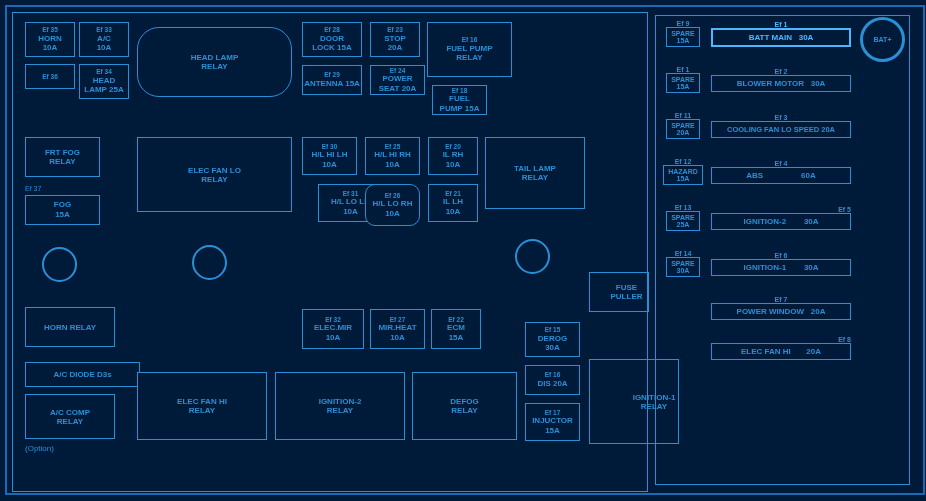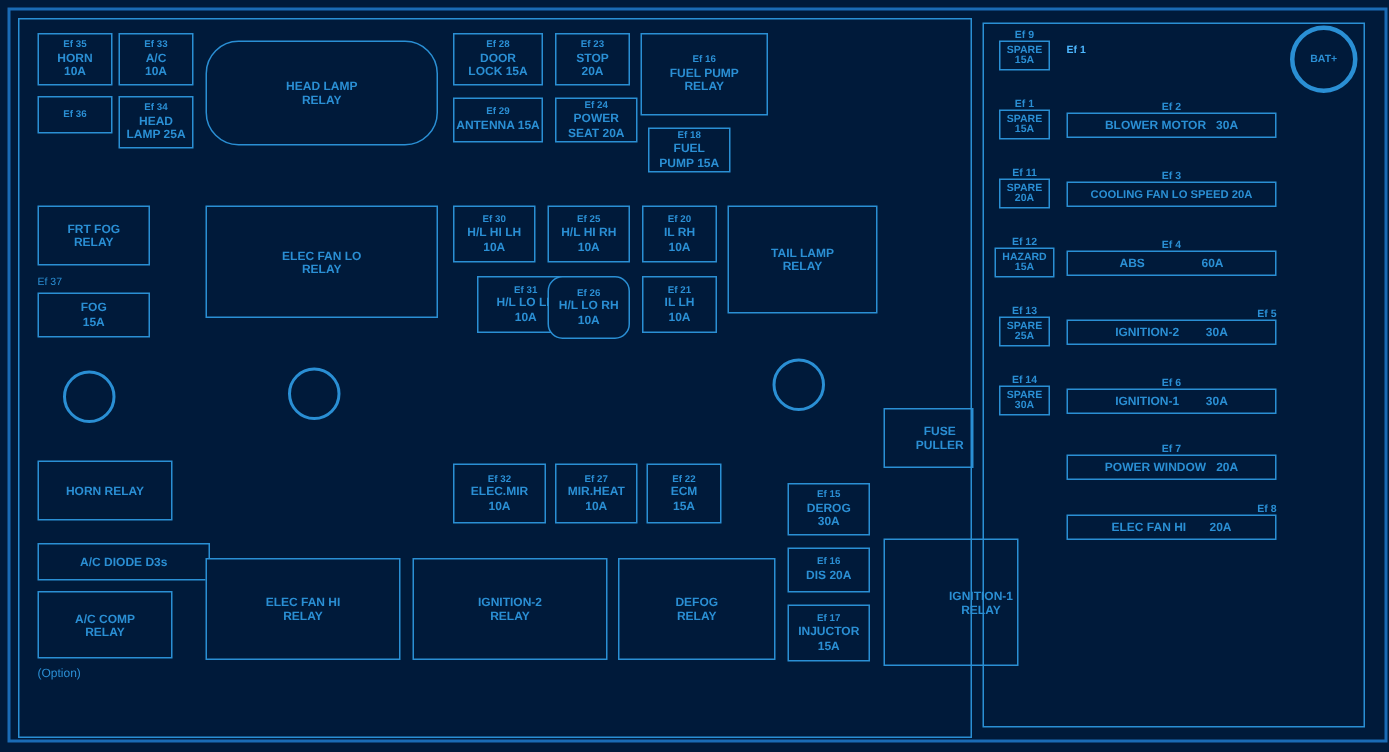--- a/index.html
+++ b/index.html
@@ -286,20 +286,21 @@
 
   <div style="position:absolute;left:648px;top:8px;width:255px;height:470px;border:1.5px solid #2a8fd4;">
 
     <div style="position:absolute;left:2px;top:4px;display:flex;align-items:center;gap:3px;">
       <div style="display:flex;flex-direction:column;align-items:center;color:#2a8fd4;font-size:7px;font-weight:bold;min-width:50px;">
         <span>Ef 9</span>
         <div style="border:1.5px solid #2a8fd4;padding:2px 4px;font-size:7px;text-align:center;background:#001a3a;">SPARE<br>15A</div>
       </div>
       <div style="display:flex;flex-direction:column;align-items:center;color:#4db8ff;font-size:7px;font-weight:bold;flex:1;">
         <span>Ef 1</span>
+        <div style="border:2.5px solid #4db8ff;padding:3px 8px;font-size:8px;color:#4db8ff;background:#001a3a;min-width:140px;text-align:center;">BATT MAIN &nbsp; 30A</div>
       </div>
     </div>
 
     <div style="position:absolute;left:2px;top:50px;display:flex;align-items:center;gap:3px;">
       <div style="display:flex;flex-direction:column;align-items:center;color:#2a8fd4;font-size:7px;font-weight:bold;min-width:50px;">
         <span>Ef 1</span>
         <div style="border:1.5px solid #2a8fd4;padding:2px 4px;font-size:7px;text-align:center;background:#001a3a;">SPARE<br>15A</div>
       </div>
       <div style="display:flex;flex-direction:column;align-items:center;color:#2a8fd4;font-size:7px;font-weight:bold;flex:1;">
         <span>Ef 2</span>

